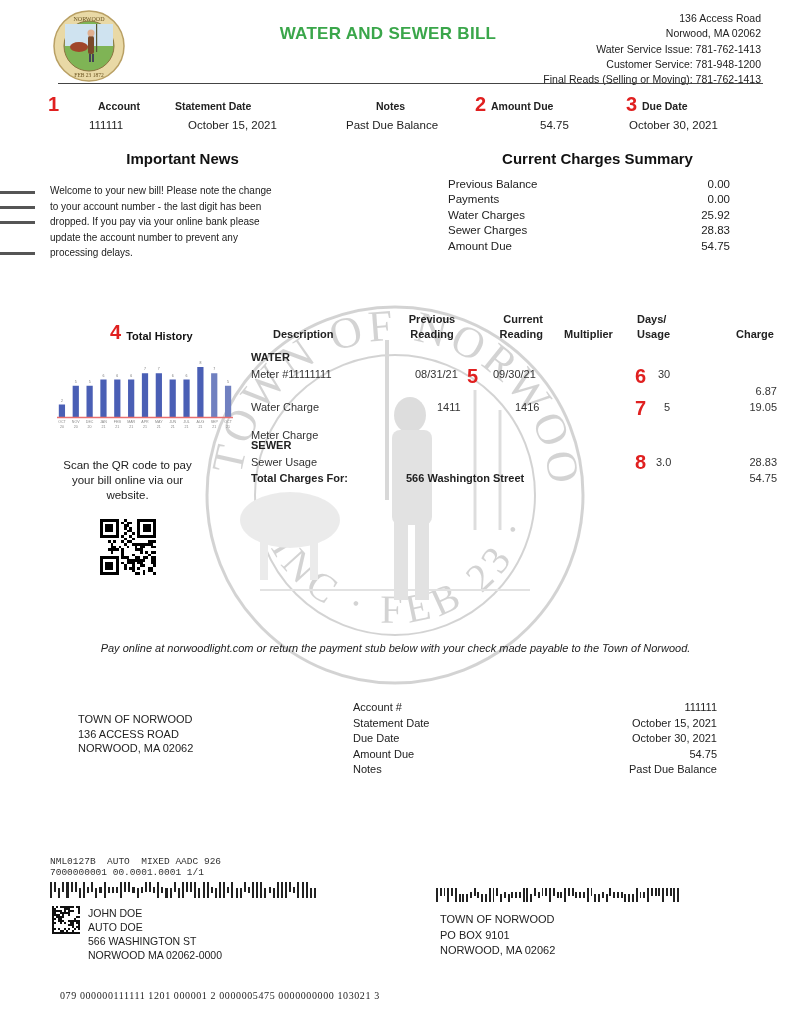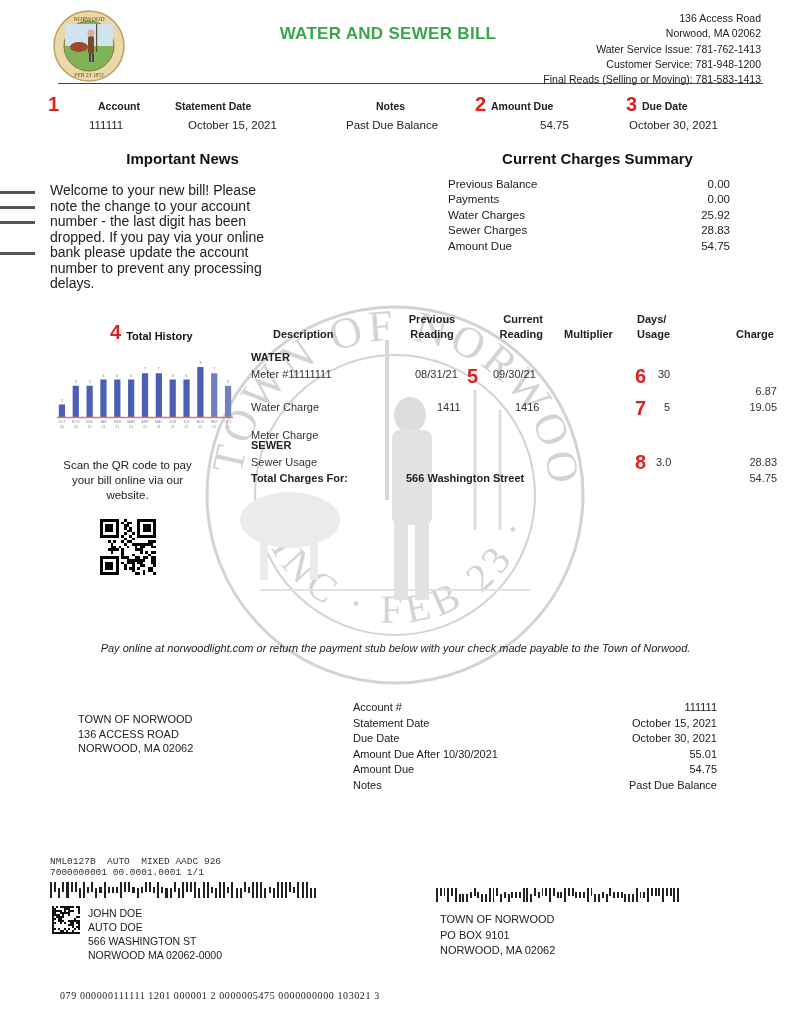--- a/index.html
+++ b/index.html
@@ -16,21 +16,21 @@
 
   
   .marker { color: #e02020; font-weight: bold; font-size: 20px; line-height: 20px; }
 
   
   .info-h { font-weight: bold; font-size: 10.5px; }
   .info-v { font-size: 11.5px; }
 
   
   #news-title { left: 60px; top: 150px; width: 245px; text-align: center; font-size: 15px; font-weight: bold; color: #111; }
-  #news-text { left: 50px; top: 183px; width: 230px; font-size: 14px; line-height: 15.5px; color: #222; }
+  #news-text { left: 50px; top: 183px; width: 230px; font-size: 10px; line-height: 15.5px; color: #222; }
   .news-line { left: 0; width: 35px; height: 3px; background: #555; }
 
   
   #summary-title { left: 470px; top: 150px; width: 255px; text-align: center; font-size: 15px; font-weight: bold; color: #111; }
   #summary { left: 448px; top: 177px; width: 282px; font-size: 11.5px; line-height: 15.4px; }
   #summary .row { display: flex; justify-content: space-between; }
 
   
   #usage-title-wrap { left: 110px; top: 322px; display: flex; align-items: flex-end; gap: 5px; }
   #usage-title { font-size: 11px; font-weight: bold; color: #111; }
@@ -109,21 +109,21 @@
   <text x="36" y="67" font-size="5.5" text-anchor="middle" fill="#6a5320" font-family="Liberation Serif, serif">FEB 23 1872</text>
 </svg>
 
 <div id="title" class="abs">WATER AND SEWER BILL</div>
 
 <div id="contact" class="abs">
   <div>136 Access Road</div>
   <div class="addr">Norwood, MA 02062</div>
   <div>Water Service Issue: 781-762-1413</div>
   <div>Customer Service: 781-948-1200</div>
-  <div>Final Reads (Selling or Moving): 781-583-1413</div>
+  <div>Final Reads (Selling or Moving): 781-762-1413</div>
 </div>
 <div id="header-rule" class="abs"></div>
 
 <span class="abs marker" style="left:48px;top:94px;">1</span>
 <span class="abs info-h" style="left:62px;top:100px;margin-left:36px;">Account</span>
 <span class="abs info-v" style="left:89px;top:119px;">111111</span>
 
 <span class="abs info-h" style="left:175px;top:100px;">Statement Date</span>
 <span class="abs info-v" style="left:188px;top:119px;">October 15, 2021</span>
 
@@ -405,24 +405,20 @@
       <span>Account #</span>
       <span>111111</span>
     </div>
   <div class="row">
       <span>Statement Date</span>
       <span>October 15, 2021</span>
     </div>
   <div class="row">
       <span>Due Date</span>
       <span>October 30, 2021</span>
-    </div>
-  <div class="row">
-      <span>Amount Due After 10/30/2021</span>
-      <span>55.01</span>
     </div>
   <div class="row">
       <span>Amount Due</span>
       <span>54.75</span>
     </div>
   <div class="row">
       <span>Notes</span>
       <span>Past Due Balance</span>
     </div>
 </div>

